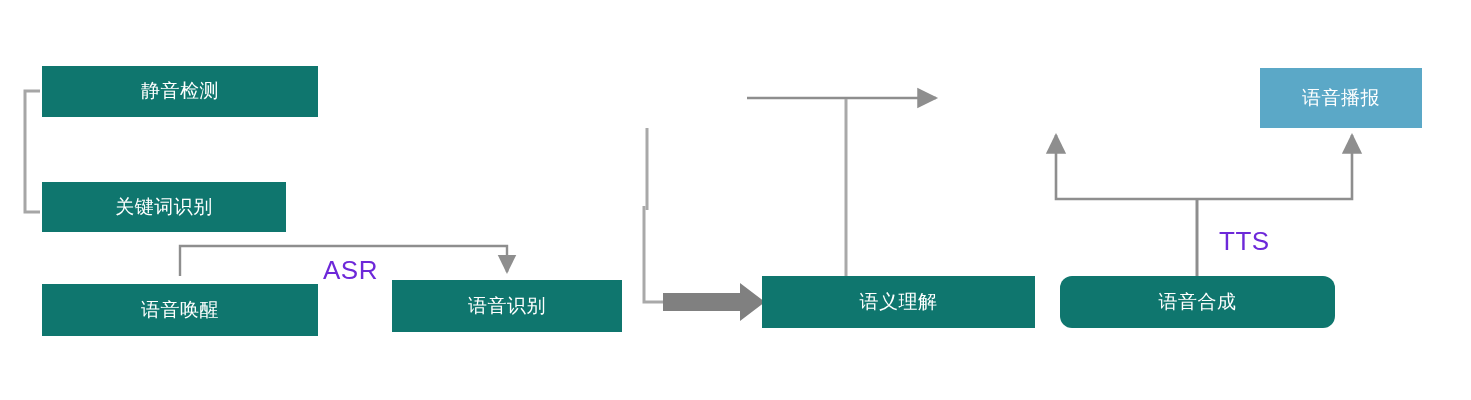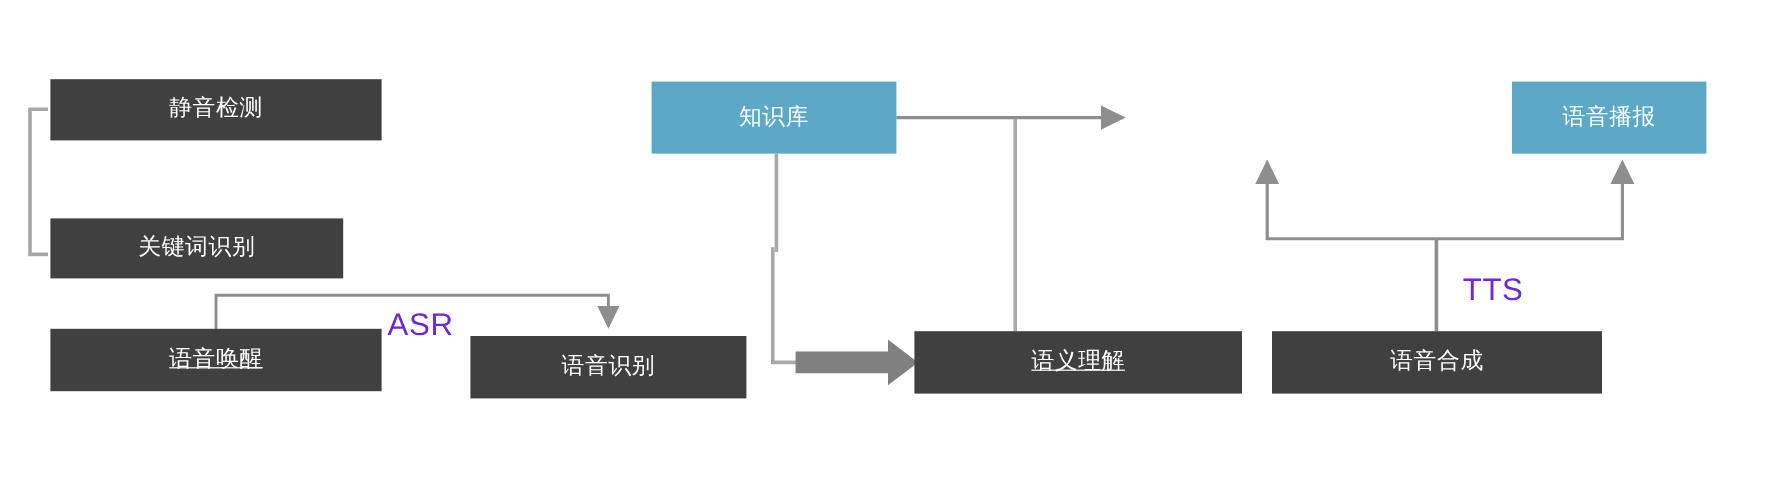--- a/index.html
+++ b/index.html
@@ -24,21 +24,21 @@
     justify-content: center;
     text-align: center;
     color: #ffffff;
     font-size: 19px;
     line-height: 1.28;
     letter-spacing: 0.5px;
     box-sizing: border-box;
     white-space: pre-line;
     user-select: none;
   }
-  .node.dark  { background: #404040; }
+  .node.dark  { background: #0f766e; }
   .node.light { background: #5ba8c7; }
 
   .edge-label {
     position: absolute;
     color: #6d28d9;
     font-size: 26px;
     letter-spacing: 0.5px;
     user-select: none;
   }
 
@@ -90,23 +90,22 @@
 
     <g>
       <path d="M 1197,276 L 1197,199" fill="none" stroke="#8e8e8e" stroke-width="3"></path>
       <path d="M 1197,199 L 1056,199 L 1056,135" fill="none" stroke="#8e8e8e" stroke-width="2.6" marker-end="url(#ah-gray)"></path>
       <path d="M 1197,199 L 1352,199 L 1352,135" fill="none" stroke="#8e8e8e" stroke-width="2.6" marker-end="url(#ah-gray)"></path>
     </g>
   </svg>
 
   <div class="node dark" style="left:42px;  top:66px;  width:276px; height:51px;">静音检测</div>
   <div class="node dark" style="left:42px;  top:182px; width:244px; height:50px;">关键词识别</div>
-  <div class="node dark" style="left:42px;  top:274px; width:276px; height:52px;text-decoration:underline;">语音唤醒</div>
+  <div class="node dark" style="left:42px;  top:284px; width:276px; height:52px;">语音唤醒</div>
   <div class="node dark" style="left:392px; top:280px; width:230px; height:52px;">语音识别</div>
-  <div class="node light" style="left:543px; top:68px;  width:204px; height:60px;">知识库</div>
-  <div class="node dark" style="left:762px; top:276px; width:273px; height:52px;text-decoration:underline;">语义理解</div>
-  <div class="node dark" style="left:1060px;top:276px; width:275px; height:52px;">语音合成</div>
+  <div class="node dark" style="left:762px; top:276px; width:273px; height:52px;">语义理解</div>
+  <div class="node dark" style="left:1060px;top:276px; width:275px; height:52px;border-radius:12px;">语音合成</div>
   <div class="node light" style="left:1260px;top:68px;  width:162px; height:60px;">语音播报</div>
 
   <div class="edge-label" style="left:323px; top:255px;">ASR</div>
   <div class="edge-label" style="left:1219px; top:226px;">TTS</div>
 
 </div>
 
 </body></html>

